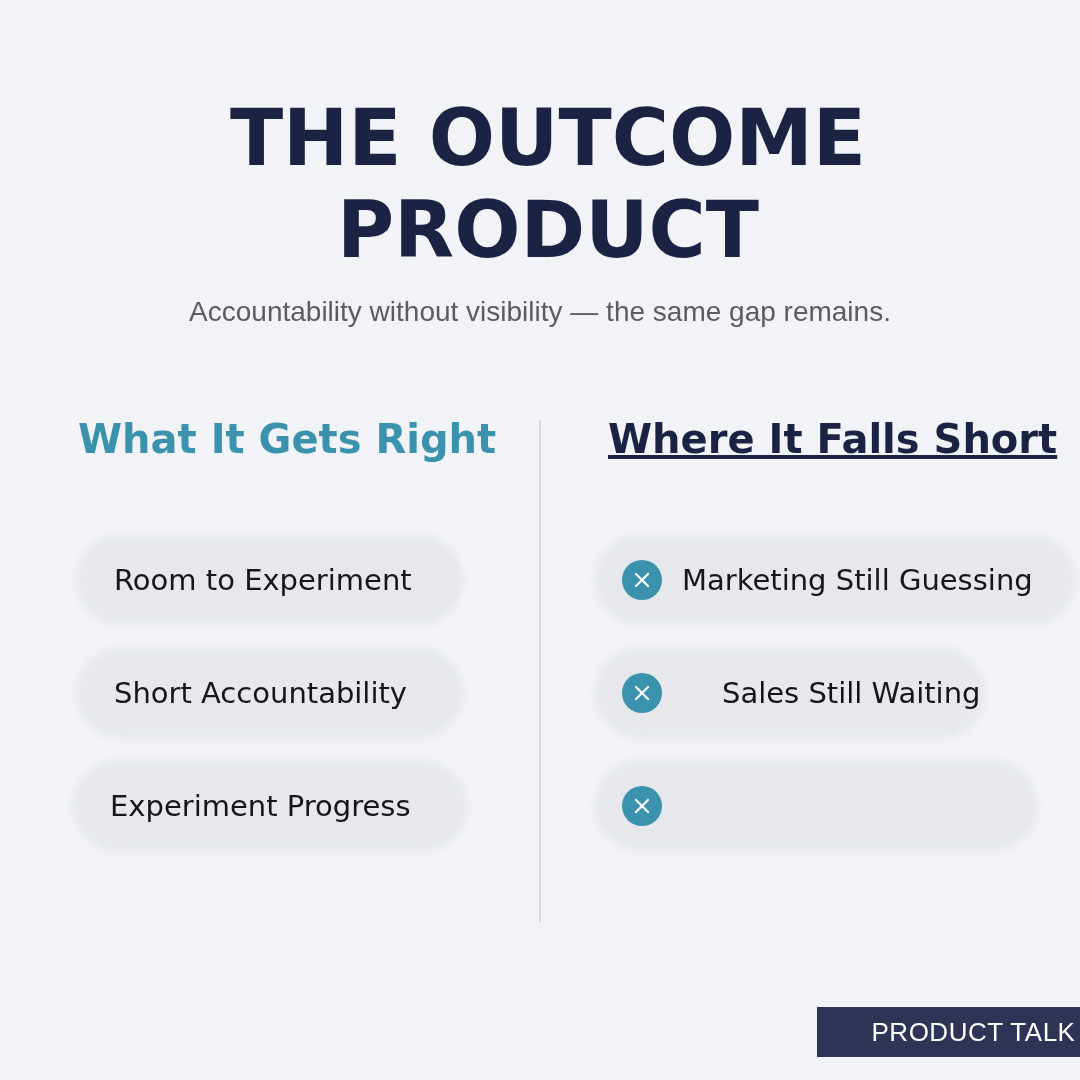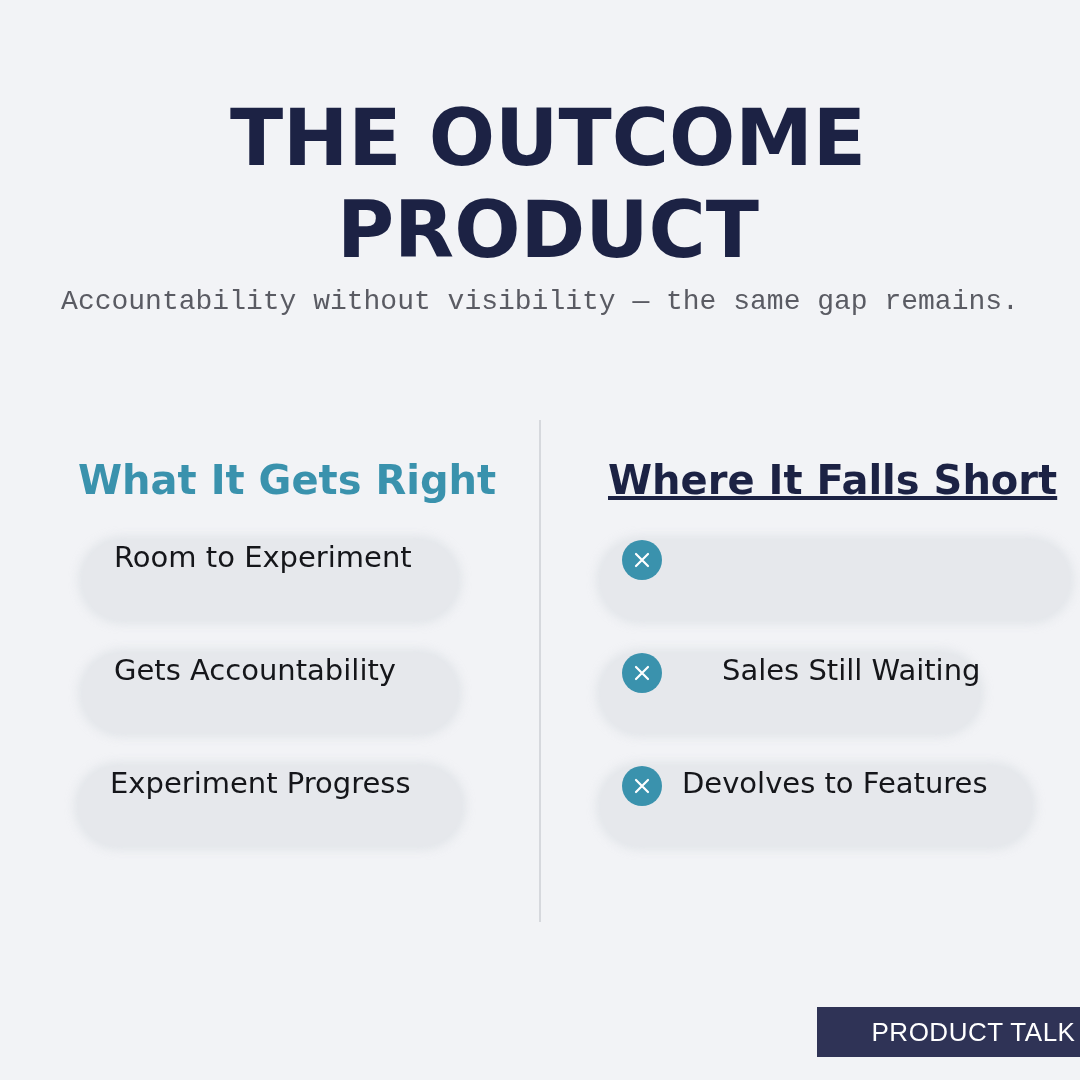--- a/index.html
+++ b/index.html
@@ -7,36 +7,36 @@
     width:1080px; height:1080px; overflow:hidden; position:relative;
     background:#f2f3f6;
     font-family:"DejaVu Sans", sans-serif;
   }
   .title {
     position:absolute; left:8px; top:92px; width:1080px; text-align:center;
     font-family:"DejaVu Sans", sans-serif; font-weight:bold;
     font-size:78px; line-height:92px; color:#1c2244; letter-spacing:0px;
   }
   .subtitle {
-    position:absolute; left:0; top:286px; width:1080px; text-align:center;
-    font-size:28px; color:#5a5b63; font-family:Liberation Mono, monospace;
+    position:absolute; left:0; top:296px; width:1080px; text-align:center;
+    font-size:28px; color:#5a5b63; font-family:Liberation Sans, sans-serif;
   }
   .divider {
     position:absolute; left:539px; top:420px; width:2px; height:502px; background:#d6d8dd;
   }
   .col-head {
-    position:absolute; top:457px; font-weight:bold; font-size:40px;
+    position:absolute; top:416px; font-weight:bold; font-size:40px;
     font-family:"DejaVu Sans", sans-serif;
   }
   .col-left { left:78px; color:#3a92ad; }
   .col-right { left:608px; color:#1c2244;text-decoration:underline; }
   .pill {
     position:absolute; height:80px; border-radius:40px; background:#e6e8ec;
     box-shadow:0 0 10px 4px rgba(220,223,228,0.7);
-    display:flex; box-sizing:border-box;
+    display:flex; align-items:center; box-sizing:border-box;
     font-size:29px; color:#15161a; white-space:nowrap;
   }
   .pill.left { padding-left:32px; }
   .pill.right { padding-left:22px; }
   .xicon {
     width:40px; height:40px; border-radius:50%; background:#3a92ad;
     display:flex; align-items:center; justify-content:center; margin-right:20px;
     flex:0 0 auto;
   }
   .badge {
@@ -56,43 +56,43 @@
 
 <div class="divider"></div>
 
 <div class="col-head col-left">What It Gets Right</div>
 <div class="col-head col-right">Where It Falls Short</div>
 
 <div class="pill left" style="left:82px; top:540px; width:376px;">
   <span>Room to Experiment</span>
 </div>
 <div class="pill left" style="left:82px; top:653px; width:376px;">
-  <span>Gets Accountability</span>
+  <span>Short Accountability</span>
 </div>
 <div class="pill left" style="left:78px; top:766px; width:384px;">
   <span>Experiment Progress</span>
 </div>
 
 <div class="pill right" style="left:600px; top:540px; width:470px;">
   <span class="xicon">
     <svg width="16" height="16" viewBox="0 0 16 16">
         <path d="M2 2 L14 14 M14 2 L2 14" stroke="#fff" stroke-width="2.2" stroke-linecap="round"></path>
       </svg>
   </span>
+  <span>Marketing Still Guessing</span>
 </div>
 <div class="pill right" style="left:600px; top:653px; width:380px;gap:40px;">
   <span class="xicon">
     <svg width="16" height="16" viewBox="0 0 16 16">
         <path d="M2 2 L14 14 M14 2 L2 14" stroke="#fff" stroke-width="2.2" stroke-linecap="round"></path>
       </svg>
   </span>
   <span>Sales Still Waiting</span>
 </div>
 <div class="pill right" style="left:600px; top:766px; width:432px;">
   <span class="xicon">
     <svg width="16" height="16" viewBox="0 0 16 16">
         <path d="M2 2 L14 14 M14 2 L2 14" stroke="#fff" stroke-width="2.2" stroke-linecap="round"></path>
       </svg>
   </span>
-  <span>Devolves to Features</span>
 </div>
 
 <div class="badge">PRODUCT TALK</div>
 
 </body></html>

